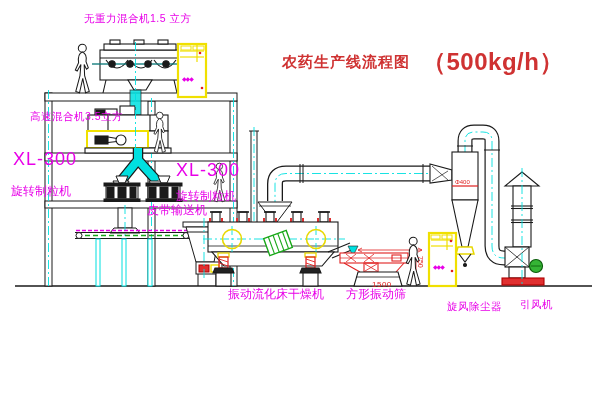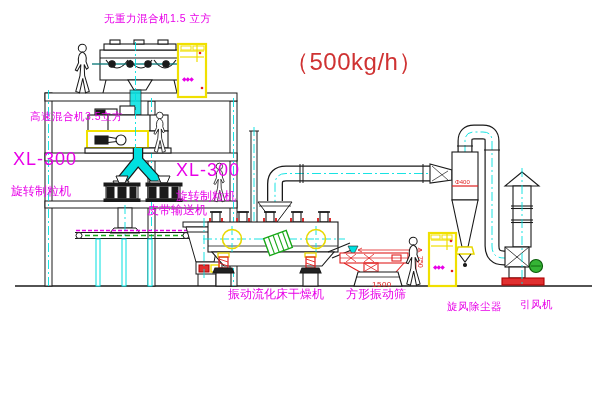--- a/index.html
+++ b/index.html
@@ -11,21 +11,21 @@
   .cn-xs{font-size:12px;}
   .model-lg{font-size:18px;letter-spacing:1px;}
   .model-md{font-size:17px;letter-spacing:0.5px;}
   .red{color:#e02020;}
   .dim{font-size:8px;letter-spacing:0.5px;}
   .dim-v{font-size:7px;transform:rotate(90deg);transform-origin:left top;}
   .note{font-size:6px;}
   .ind{font-size:6px;letter-spacing:-1px;}
   .title-row{position:absolute;left:282px;top:46px;display:flex;align-items:center;color:#cf3232;}
   .title-cn{font-size:15px;font-weight:bold;letter-spacing:1px;}
-  .title-cap{font-size:24px;font-weight:normal;margin-left:3px;letter-spacing:0.5px;}
+  .title-cap{font-size:24px;font-weight:bold;margin-left:12px;letter-spacing:0.5px;}
 </style>
 </head>
 <body>
 
 <div class="stage">
 
 <svg width="600" height="403" viewBox="0 0 600 403">
   <defs>
     <g id="person-shape">
       <circle cx="10" cy="4.5" r="4.3"></circle>
@@ -307,24 +307,25 @@
     <g transform="translate(212,163) scale(0.74)">
           <use href="#person-shape"></use>
         </g>
     <g transform="translate(404,237) scale(0.92)">
           <use href="#person-shape"></use>
         </g>
   </g>
 </svg>
 
 <div class="title-row">
+  <span class="title-cn">农药生产线流程图</span>
   <span class="title-cap">（500kg/h）</span>
 </div>
 
-<div class="lbl cn-s" style="left:84px;top:13px;margin-left:20px;">无重力混合机1.5 立方</div>
+<div class="lbl cn-s" style="left:84px;top:13px;">无重力混合机1.5 立方</div>
 <div class="lbl cn-s" style="left:30px;top:111px;">高速混合机3.5立方</div>
 <div class="lbl model-lg" style="left:13px;top:150px;">XL-300</div>
 <div class="lbl cn-xs" style="left:11px;top:185px;">旋转制粒机</div>
 <div class="lbl model-lg" style="left:176px;top:161px;">XL-300</div>
 <div class="lbl cn-xs" style="left:176px;top:190px;">旋转制粒机</div>
 <div class="lbl cn-xs" style="left:147px;top:204px;">皮带输送机</div>
 <div class="lbl cn-xs" style="left:228px;top:288px;">振动流化床干燥机</div>
 <div class="lbl cn-xs" style="left:346px;top:288px;">方形振动筛</div>
 <div class="lbl cn-s" style="left:447px;top:301px;">旋风除尘器</div>
 <div class="lbl cn-s" style="left:520px;top:299px;">引风机</div>

